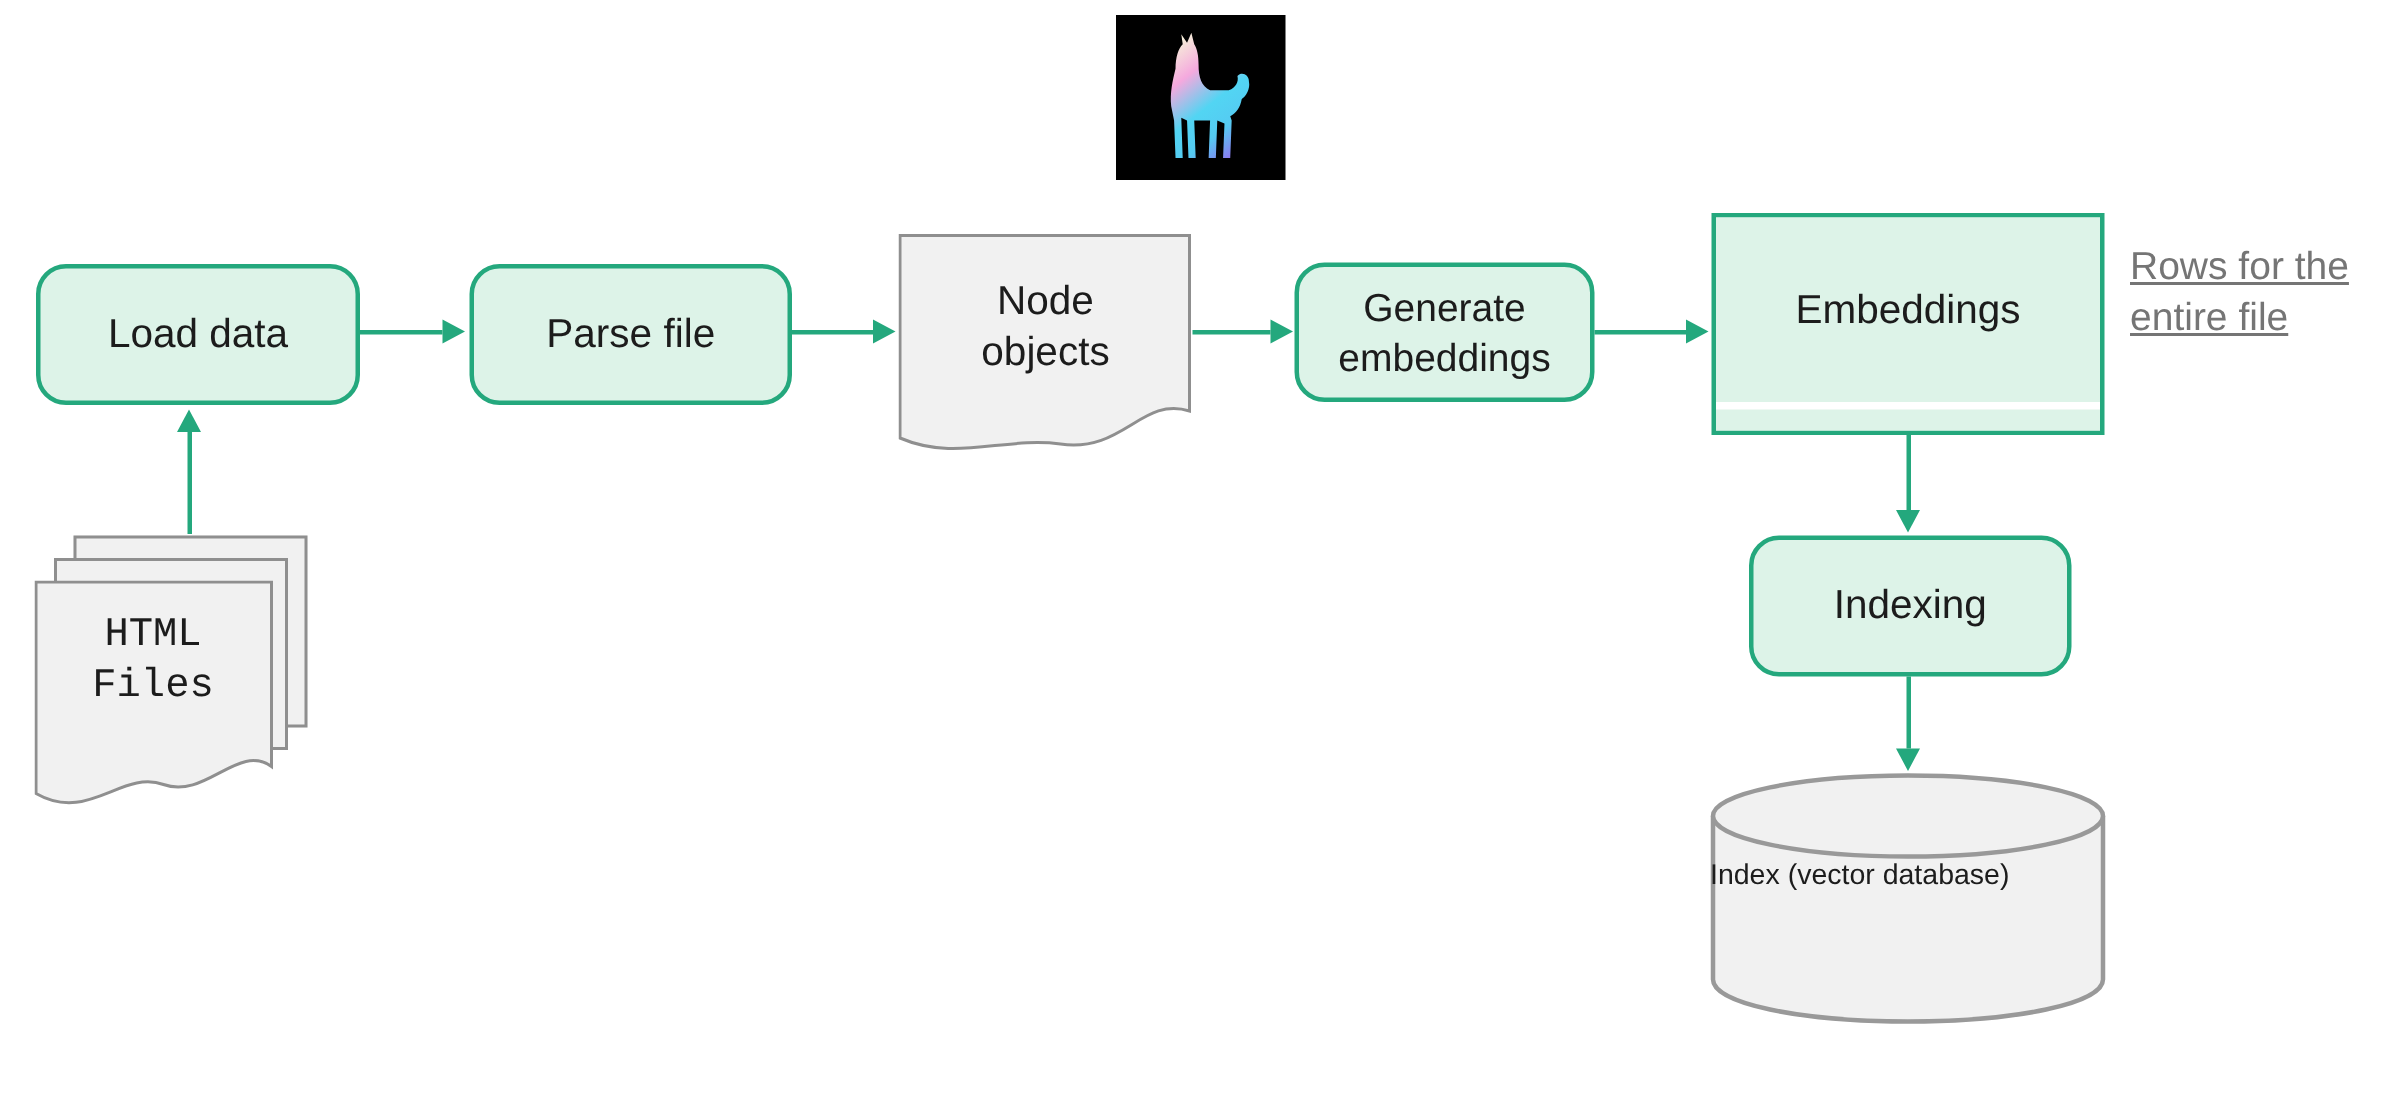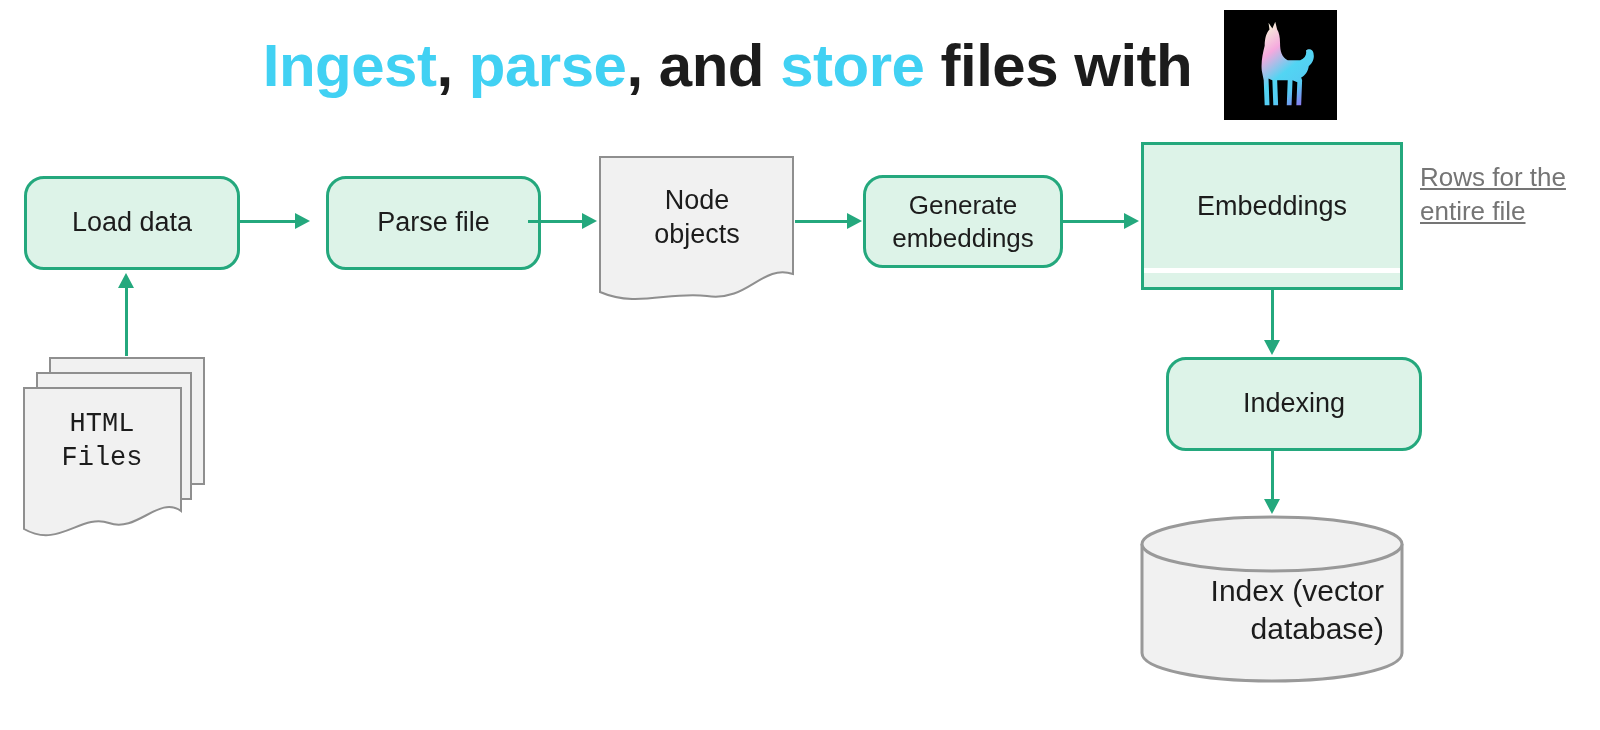--- a/index.html
+++ b/index.html
@@ -58,30 +58,29 @@
   .v-arrow{position:absolute;width:3px;background:var(--green-border);}
   .v-arrow.down::after{content:'';position:absolute;bottom:-15px;left:-7px;width:0;height:0;
     border-top:15px solid var(--green-border);
     border-left:8px solid transparent;border-right:8px solid transparent;}
   .v-arrow.up::before{content:'';position:absolute;top:-15px;left:-7px;width:0;height:0;
     border-bottom:15px solid var(--green-border);
     border-left:8px solid transparent;border-right:8px solid transparent;}
 
   
   .cyl{position:absolute;left:1140px;top:514px;width:264px;height:170px;}
-  .cyl-label{position:absolute;left:1140px;top:572px;width:244px;text-align:right;
-    font-size:30px;line-height:1.25;color:var(--ink);}
+  .cyl-label{position:absolute;left:1140px;top:572px;width:244px;text-align:left;
+    font-size:19px;line-height:1.25;color:var(--ink);}
 </style>
 </head>
 <body>
 
 <div class="stage">
 
   <div class="title-row">
-    <div class="title"><span class="cyan">Ingest</span><span>, </span><span class="cyan">parse</span><span>, </span><span>and </span><span class="cyan">store</span><span> files with</span></div>
     <div class="logo-tile">
       <svg viewBox="0 0 100 100" aria-hidden="true">
         <defs>
           <linearGradient id="llg" x1="0.25" y1="0" x2="0.75" y2="1">
             <stop offset="0" stop-color="#F6ECD9"></stop>
             <stop offset="0.26" stop-color="#F5A9DE"></stop>
             <stop offset="0.56" stop-color="#52D5F3"></stop>
             <stop offset="0.78" stop-color="#55CBF2"></stop>
             <stop offset="1" stop-color="#8A79EF"></stop>
           </linearGradient>
@@ -104,21 +103,21 @@
   <div class="doc-label" style="left:52px;top:408px;width:100px;font-family:Liberation Mono, monospace;">HTML Files</div>
 
   <div class="v-arrow up" style="left:125px;top:288px;height:68px;"></div>
 
   <div class="node-box" style="left:24px;top:176px;width:216px;height:94px;">
     <span>Load data</span>
   </div>
 
   <div class="h-arrow" style="left:240px;top:220px;width:55px;"></div>
 
-  <div class="node-box" style="left:313px;top:176px;width:215px;height:94px;margin-left:13px;">
+  <div class="node-box" style="left:313px;top:176px;width:215px;height:94px;">
     <span>Parse file</span>
   </div>
 
   <div class="h-arrow" style="left:528px;top:220px;width:54px;"></div>
 
   <svg class="doc-svg" style="left:599px;top:156px;" width="196" height="152" viewBox="0 0 196 152">
     <path d="M1,1 L194,1 L194,118 C162,108 150,146 108,140 C70,135 38,152 1,136 Z" fill="#F1F1F1" stroke="#8F8F8F" stroke-width="2"></path>
   </svg>
   <div class="doc-label" style="left:627px;top:184px;width:140px;">Node objects</div>
 
@@ -133,21 +132,21 @@
   <div class="emb-table">
     <div class="emb-header">Embeddings</div>
     <div class="emb-gap"></div>
     <div class="emb-strip"></div>
   </div>
 
   <div class="note">Rows for the entire file</div>
 
   <div class="v-arrow down" style="left:1271px;top:290px;height:50px;"></div>
 
-  <div class="node-box" style="left:1166px;top:357px;width:256px;height:94px;">
+  <div class="node-box" style="left:1166px;top:357px;width:215px;height:94px;">
     <span>Indexing</span>
   </div>
 
   <div class="v-arrow down" style="left:1271px;top:451px;height:48px;"></div>
 
   <svg class="cyl" viewBox="0 0 264 170">
     <path d="M2,30 L2,139 C2,155 60,167 132,167 C204,167 262,155 262,139 L262,30" fill="#F1F1F1" stroke="#999999" stroke-width="3"></path>
     <ellipse cx="132" cy="30" rx="130" ry="27" fill="#F1F1F1" stroke="#999999" stroke-width="3"></ellipse>
   </svg>
   <div class="cyl-label">Index (vector database)</div>

